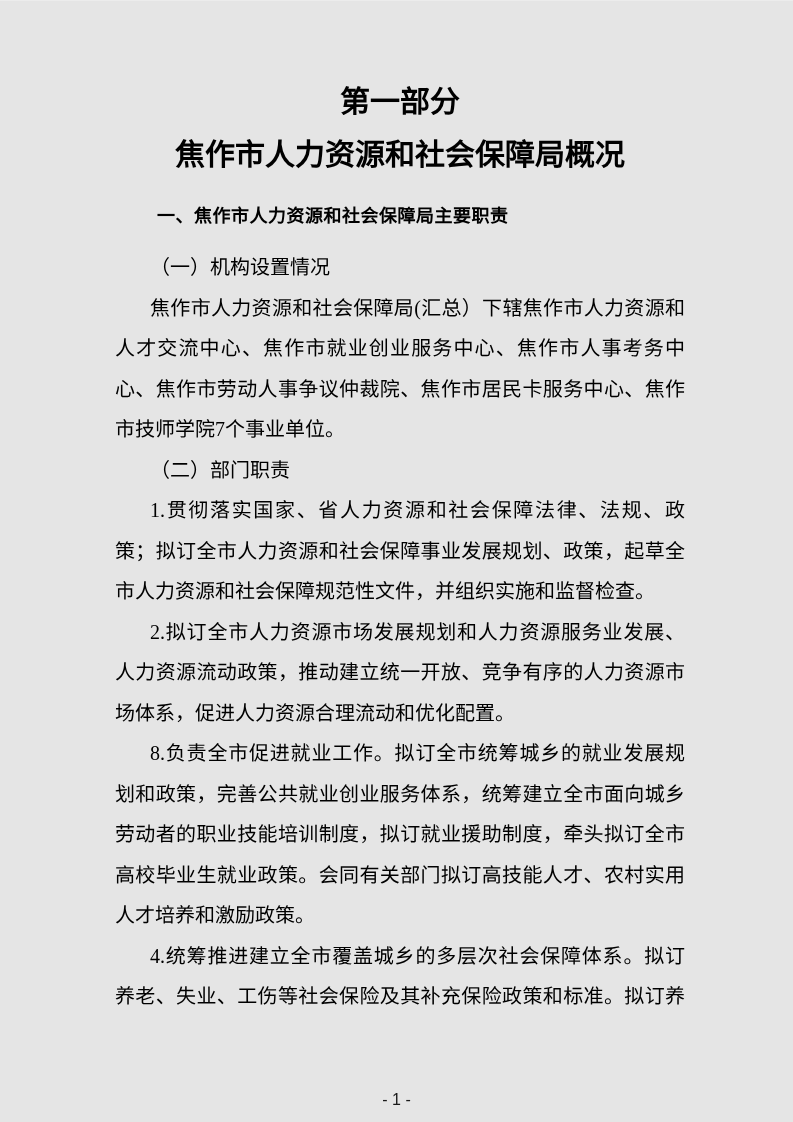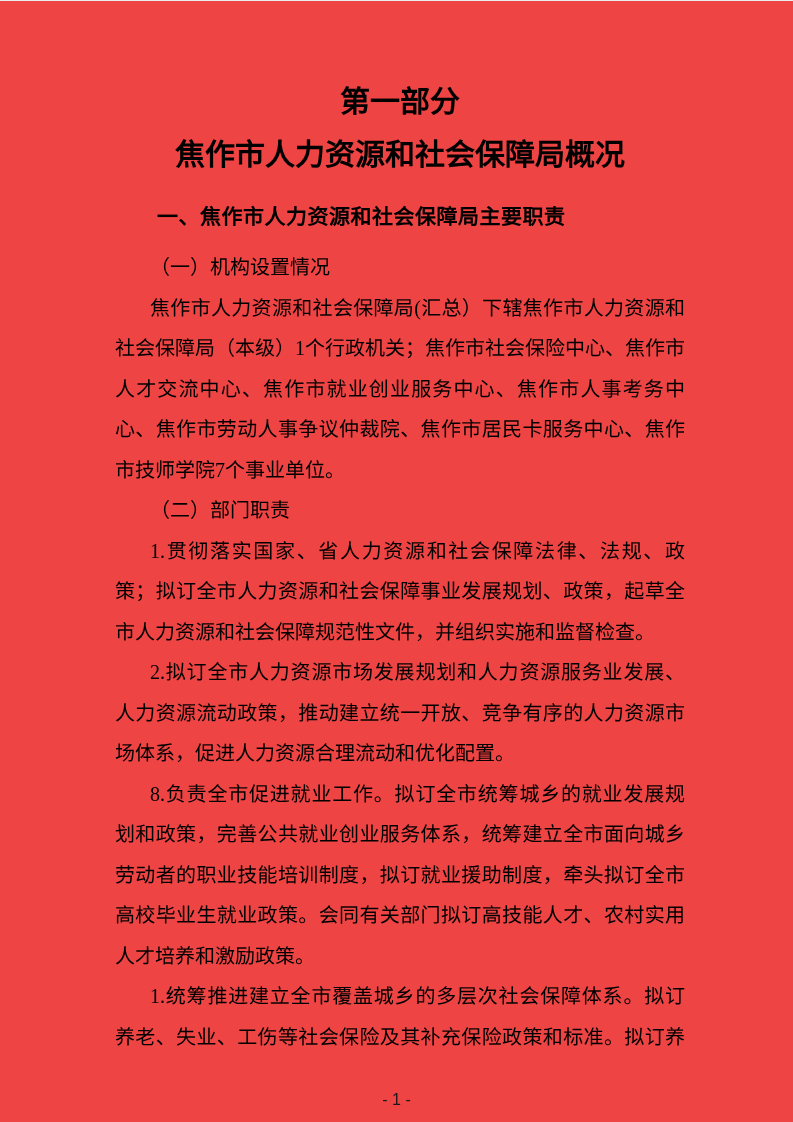--- a/index.html
+++ b/index.html
@@ -4,21 +4,21 @@
 <style>
   html, body {
     margin: 0;
     padding: 0;
     background: #ffffff;
   }
   .page {
     position: relative;
     width: 793px;
     height: 1122px;
-    background: #ef4444;
+    background: #e5e5e5;
     color: #000000;
     overflow: hidden;
     border-top: 1px solid #ececec;
     box-sizing: border-box;
     font-family: "Liberation Serif", "DejaVu Serif", serif;
   }
   .title-line {
     position: absolute;
     left: 115px;
     width: 570px;
@@ -33,21 +33,21 @@
   .title-2 { top: 137px; }
   .section-heading {
     position: absolute;
     top: 202px;
     left: 115px;
     width: 570px;
     padding-left: 42px;
     box-sizing: border-box;
     font-family: "Liberation Sans", "DejaVu Sans", sans-serif;
     font-weight: bold;
-    font-size: 21px;
+    font-size: 18px;
     letter-spacing: 0.5px;
     line-height: 27px;
     white-space: nowrap;
   }
   .doc-body {
     position: absolute;
     top: 246px;
     left: 115px;
     width: 570px;
     font-size: 20px;
@@ -85,33 +85,32 @@
 </head>
 <body>
 
 <div class="page">
   <div class="title-line title-1">第一部分</div>
   <div class="title-line title-2">焦作市人力资源和社会保障局概况</div>
   <div class="section-heading">一、焦作市人力资源和社会保障局主要职责</div>
   <div class="doc-body">
       <div class="line subheading">（一）机构设置情况</div>
       <div class="line first">焦作市人力资源和社会保障局(汇总）下辖焦作市人力资源和</div>
-      <div class="line">社会保障局（本级）1个行政机关；焦作市社会保险中心、焦作市</div>
       <div class="line">人才交流中心、焦作市就业创业服务中心、焦作市人事考务中</div>
       <div class="line">心、焦作市劳动人事争议仲裁院、焦作市居民卡服务中心、焦作</div>
       <div class="line natural">市技师学院7个事业单位。</div>
       <div class="line subheading">（二）部门职责</div>
       <div class="line first">1.贯彻落实国家、省人力资源和社会保障法律、法规、政</div>
       <div class="line">策；拟订全市人力资源和社会保障事业发展规划、政策，起草全</div>
       <div class="line natural">市人力资源和社会保障规范性文件，并组织实施和监督检查。</div>
       <div class="line first">2.拟订全市人力资源市场发展规划和人力资源服务业发展、</div>
       <div class="line">人力资源流动政策，推动建立统一开放、竞争有序的人力资源市</div>
       <div class="line natural">场体系，促进人力资源合理流动和优化配置。</div>
       <div class="line first">8.负责全市促进就业工作。拟订全市统筹城乡的就业发展规</div>
       <div class="line">划和政策，完善公共就业创业服务体系，统筹建立全市面向城乡</div>
       <div class="line">劳动者的职业技能培训制度，拟订就业援助制度，牵头拟订全市</div>
       <div class="line">高校毕业生就业政策。会同有关部门拟订高技能人才、农村实用</div>
       <div class="line natural">人才培养和激励政策。</div>
-      <div class="line first">1.统筹推进建立全市覆盖城乡的多层次社会保障体系。拟订</div>
+      <div class="line first">4.统筹推进建立全市覆盖城乡的多层次社会保障体系。拟订</div>
       <div class="line">养老、失业、工伤等社会保险及其补充保险政策和标准。拟订养</div>
     </div>
   <div class="page-number">- 1 -</div>
 </div>
 
 </body></html>

